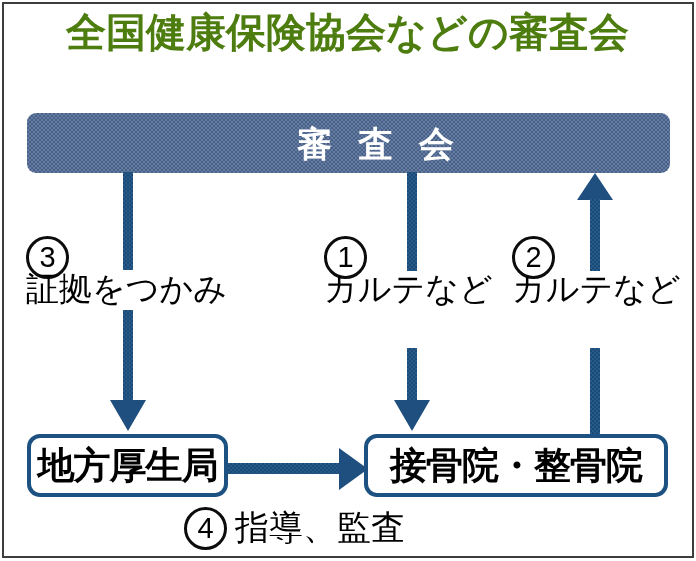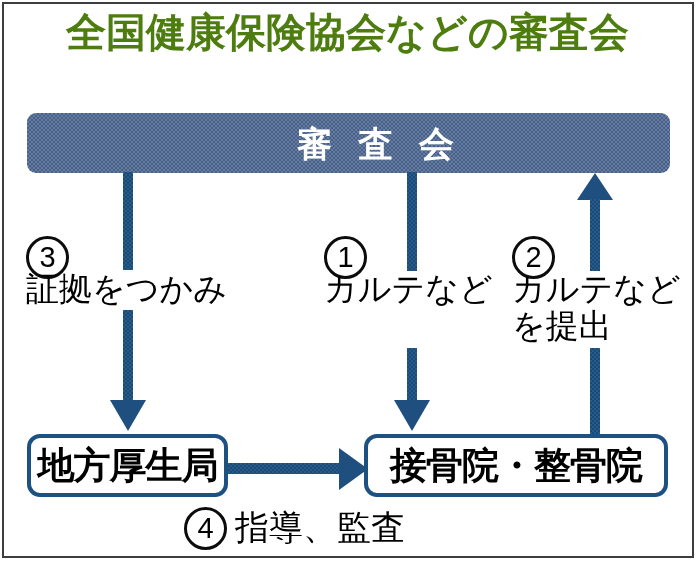--- a/index.html
+++ b/index.html
@@ -89,21 +89,20 @@
   </div>
 
   <div class="badge" style="left:324px;top:236px;">1</div>
   <div class="flow-label" style="left:324px;top:270px;">
     <div>カルテなど</div>
   </div>
 
   <div class="badge" style="left:512px;top:236px;">2</div>
   <div class="flow-label" style="left:512px;top:270px;">
     <div>カルテなど</div>
-    <div>を提出</div>
   </div>
 
   <div class="node" style="left:27px;top:434px;width:201px;">
     <span class="node-label">地方厚生局</span>
   </div>
   <div class="node" style="left:364px;top:434px;width:304px;">
     <span class="node-label">接骨院・整骨院</span>
   </div>
 
   <div class="shaft" style="left:228px;top:463px;width:113px;height:11px;"></div>

